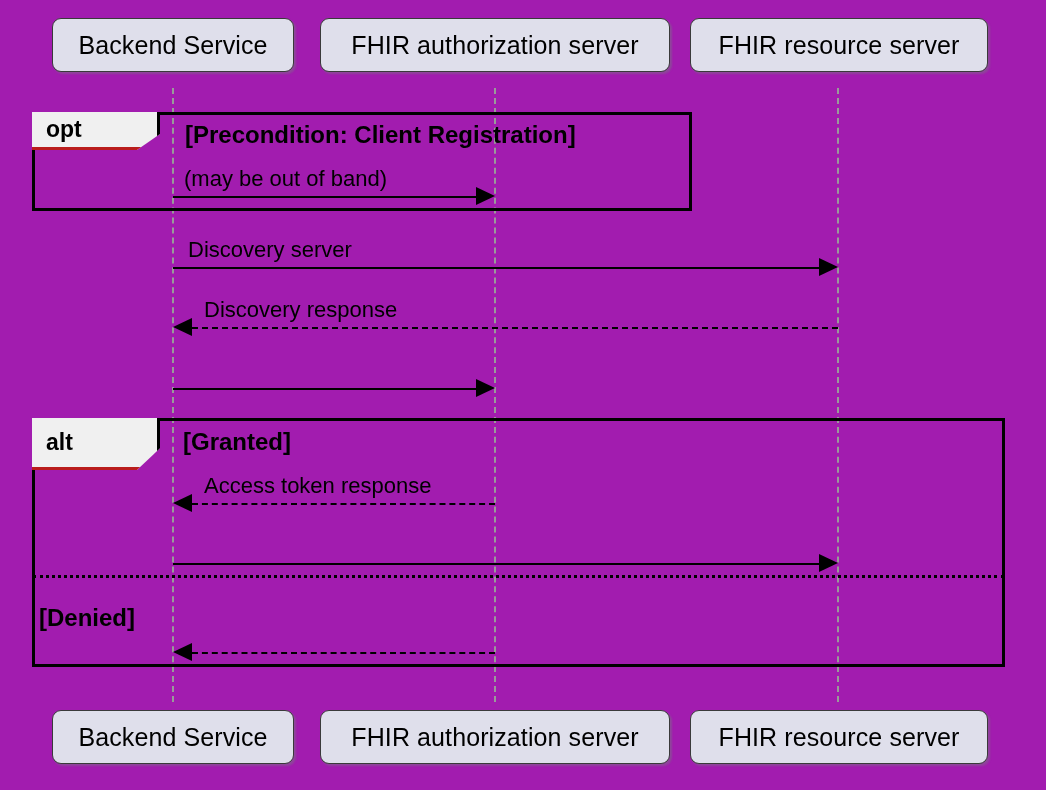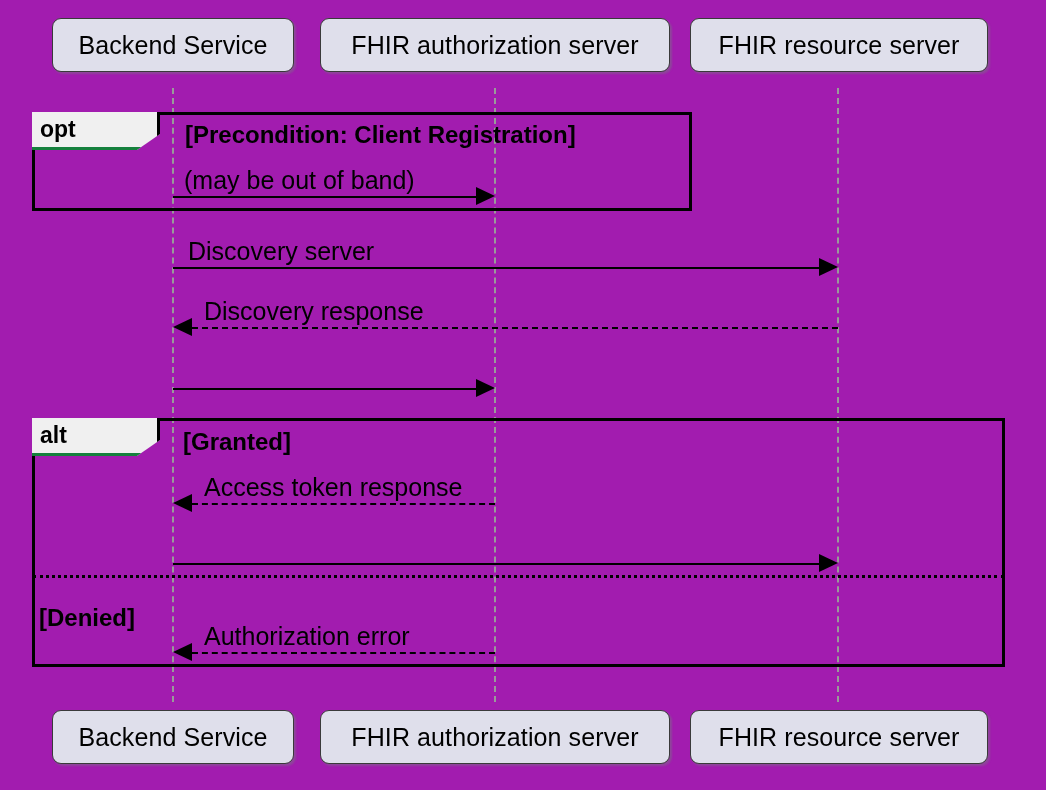--- a/index.html
+++ b/index.html
@@ -45,26 +45,26 @@
     position: absolute;
     box-sizing: border-box;
     border: 3.5px solid #000000;
     background: transparent;
   }
   .frag-tab {
     position: absolute;
     box-sizing: border-box;
     background: #f0f0f0;
     border-right: 3px solid #000;
-    border-bottom: 3px solid #15803d;
+    border-bottom: 3px solid #b91c1c;
     display: flex;
     align-items: center;
     font-weight: bold;
     font-size: 23px;
-    padding-left: 8px;
+    padding-left: 14px;
     clip-path: polygon(0 0, 100% 0, 100% 58%, 82% 100%, 0 100%);
   }
   .frag-label {
     position: absolute;
     font-weight: bold;
     font-size: 24px;
     white-space: nowrap;
   }
   .frag-divider {
     position: absolute;
@@ -88,21 +88,21 @@
     border-bottom: 9px solid transparent;
     border-left: 19px solid #000;
   }
   .arrow-head.left {
     border-top: 9px solid transparent;
     border-bottom: 9px solid transparent;
     border-right: 19px solid #000;
   }
   .msg-label {
     position: absolute;
-    font-size: 25px;
+    font-size: 22px;
     white-space: nowrap;
     color: #000;
   }
 </style>
 </head>
 <body>
 
 <div id="diagram-root">
 
   <div class="lifeline" style="left:172px; top:88px;  height:614px;"></div>
@@ -142,44 +142,41 @@
   <div class="msg-label" style="left:204px; top:297px;">
     <span>Discovery response</span>
   </div>
   <div class="msg-line dotted" style="left:192px; top:327px; width:646px;"></div>
   <div class="arrow-head left" style="left:173px; top:318px;"></div>
 
   <div class="msg-line solid" style="left:173px; top:388px; width:303px;"></div>
   <div class="arrow-head right" style="left:476px; top:379px;"></div>
 
   <div class="fragment" style="left:32px; top:418px; width:973px; height:249px;"></div>
-  <div class="frag-tab" style="left:32px; top:418px; width:128px; height:38px;">
+  <div class="frag-tab" style="left:32px; top:418px; width:128px; height:52px;">
     <span>alt</span>
   </div>
   <div class="frag-label" style="left:183px; top:428px;">
     <span>[Granted]</span>
   </div>
 
   <div class="msg-label" style="left:204px; top:473px;">
     <span>Access token response</span>
   </div>
   <div class="msg-line dotted" style="left:192px; top:503px; width:303px;"></div>
   <div class="arrow-head left" style="left:173px; top:494px;"></div>
 
   <div class="msg-line solid" style="left:173px; top:563px; width:646px;"></div>
   <div class="arrow-head right" style="left:819px; top:554px;"></div>
 
   <div class="frag-divider" style="left:33px; top:575px; width:971px;"></div>
   <div class="frag-label" style="left:39px; top:604px;">
     <span>[Denied]</span>
   </div>
 
-  <div class="msg-label" style="left:204px; top:622px;">
-    <span>Authorization error</span>
-  </div>
   <div class="msg-line dotted" style="left:192px; top:652px; width:303px;"></div>
   <div class="arrow-head left" style="left:173px; top:643px;"></div>
 
   <div class="participant" style="left:52px; top:710px; width:242px; height:54px;">
     <span>Backend Service</span>
   </div>
   <div class="participant" style="left:320px; top:710px; width:350px; height:54px;">
     <span>FHIR authorization server</span>
   </div>
   <div class="participant" style="left:690px; top:710px; width:298px; height:54px;">

